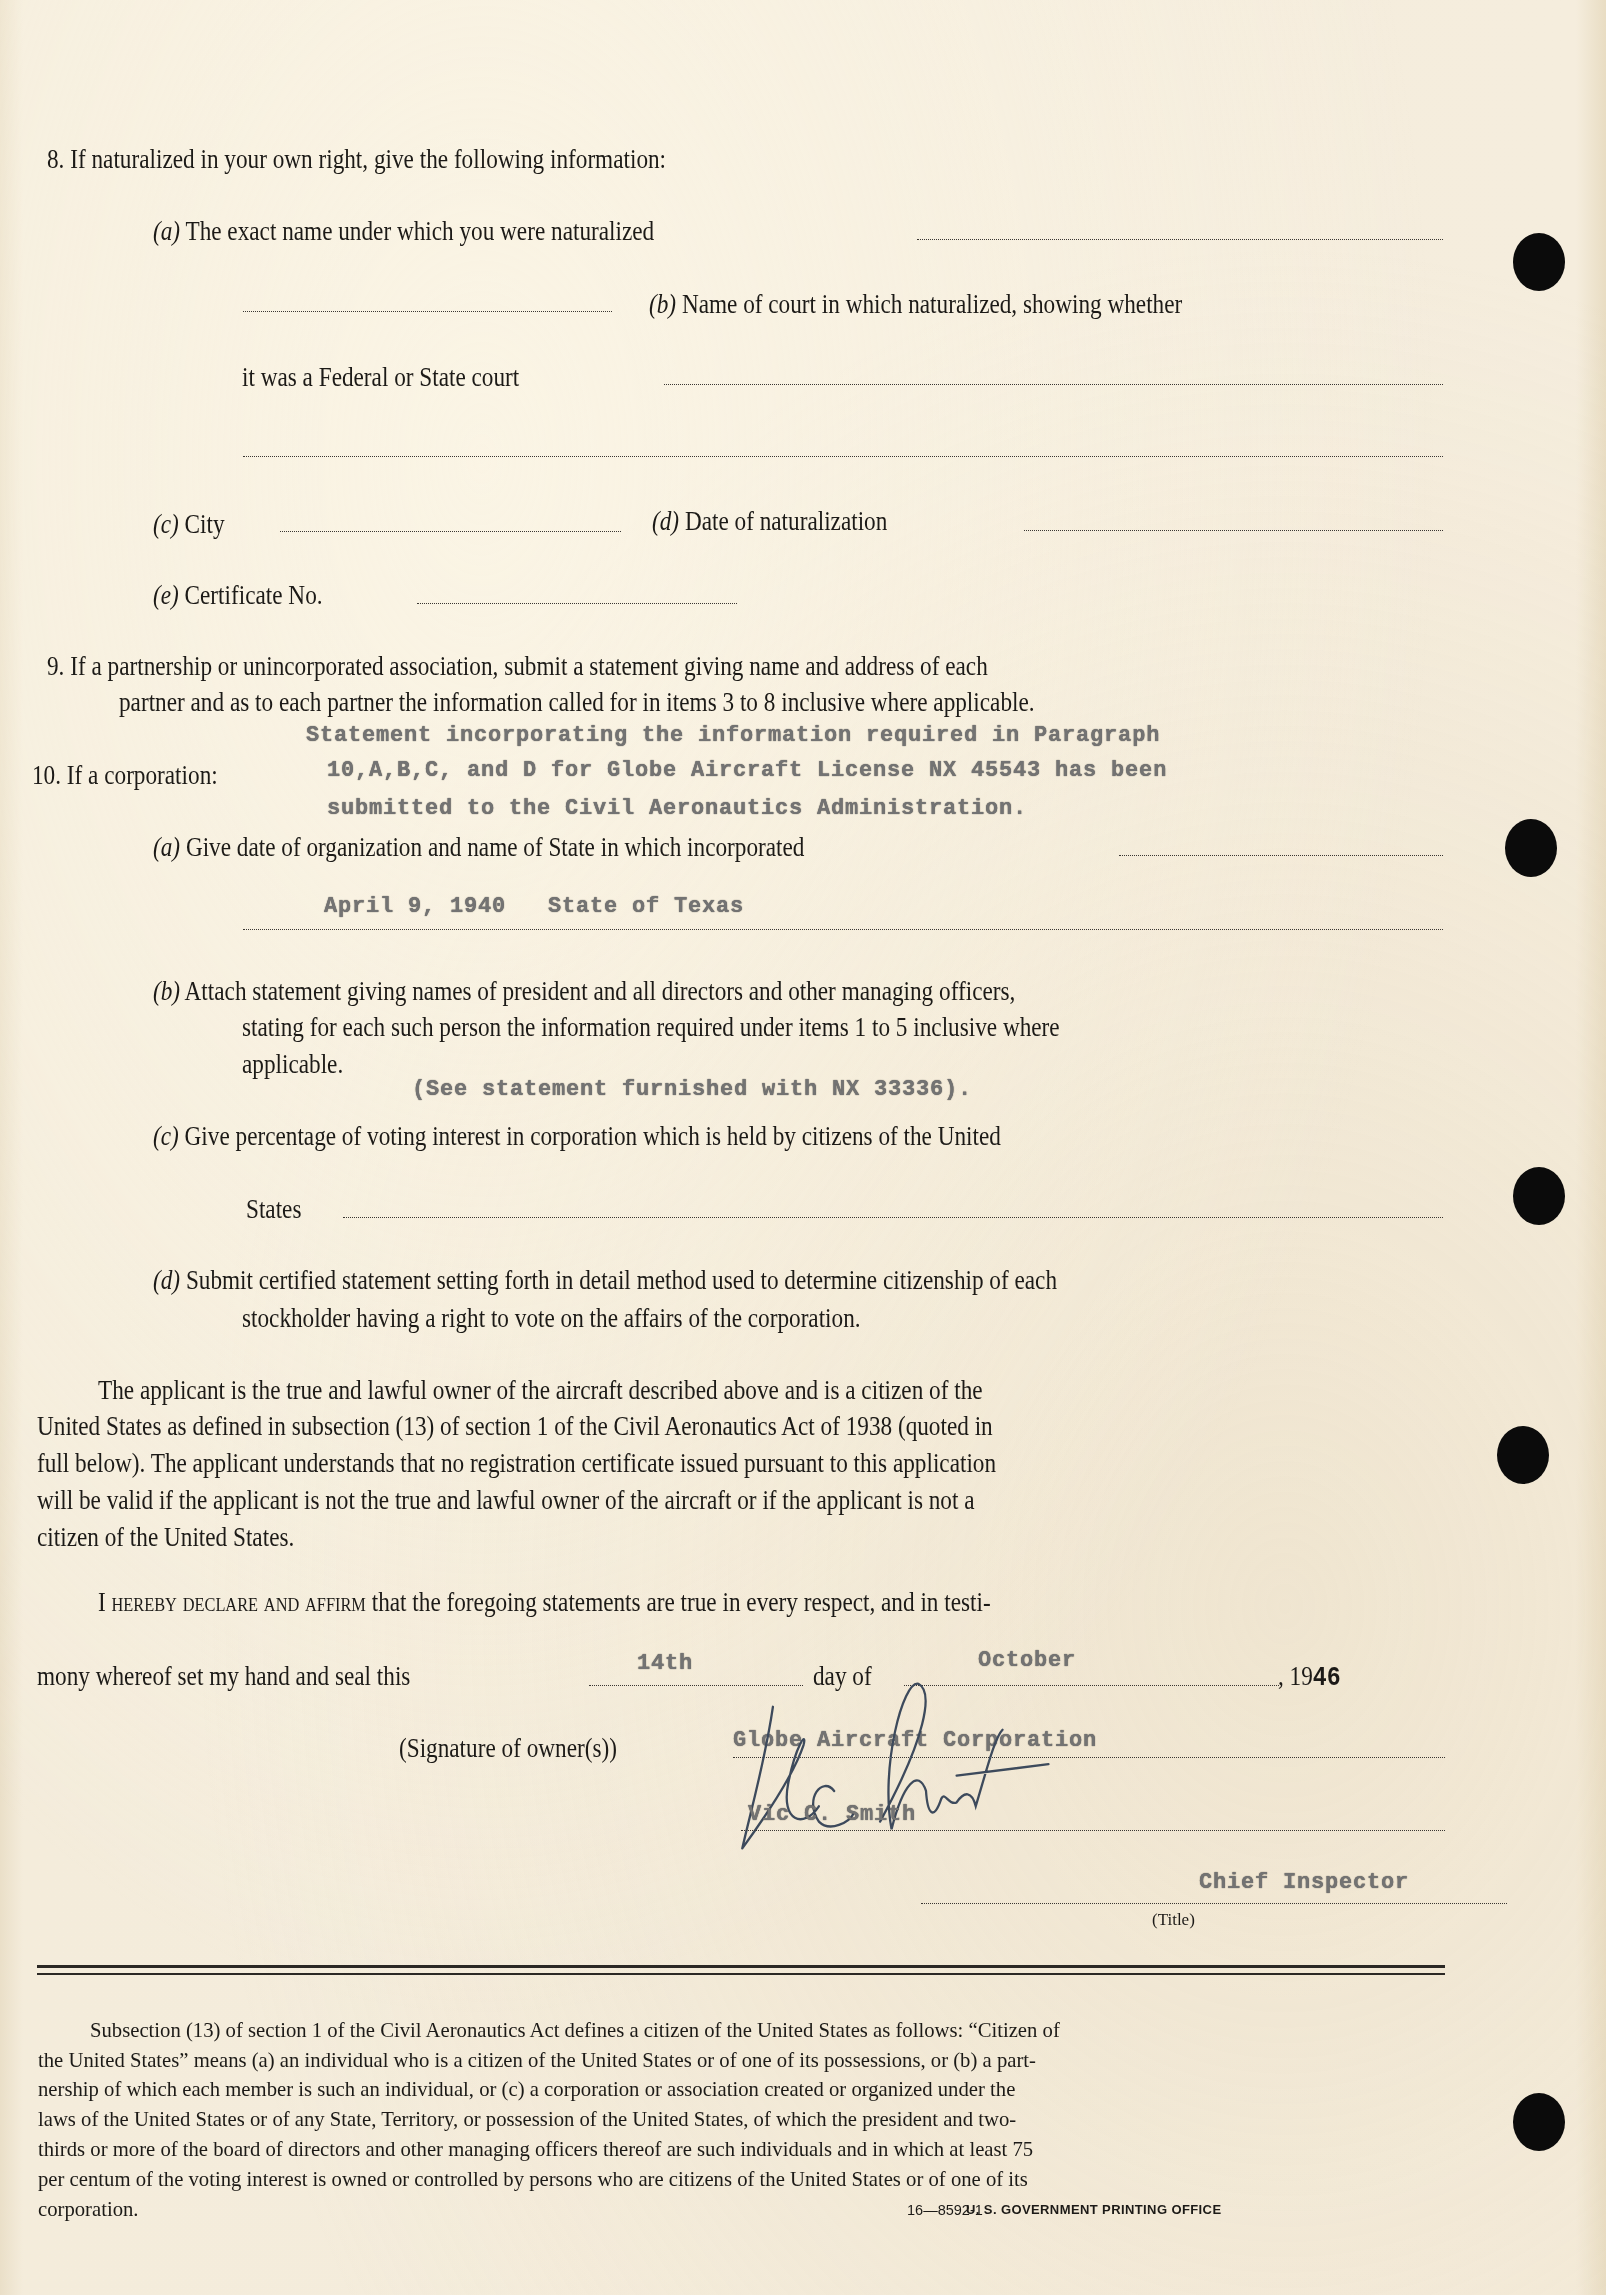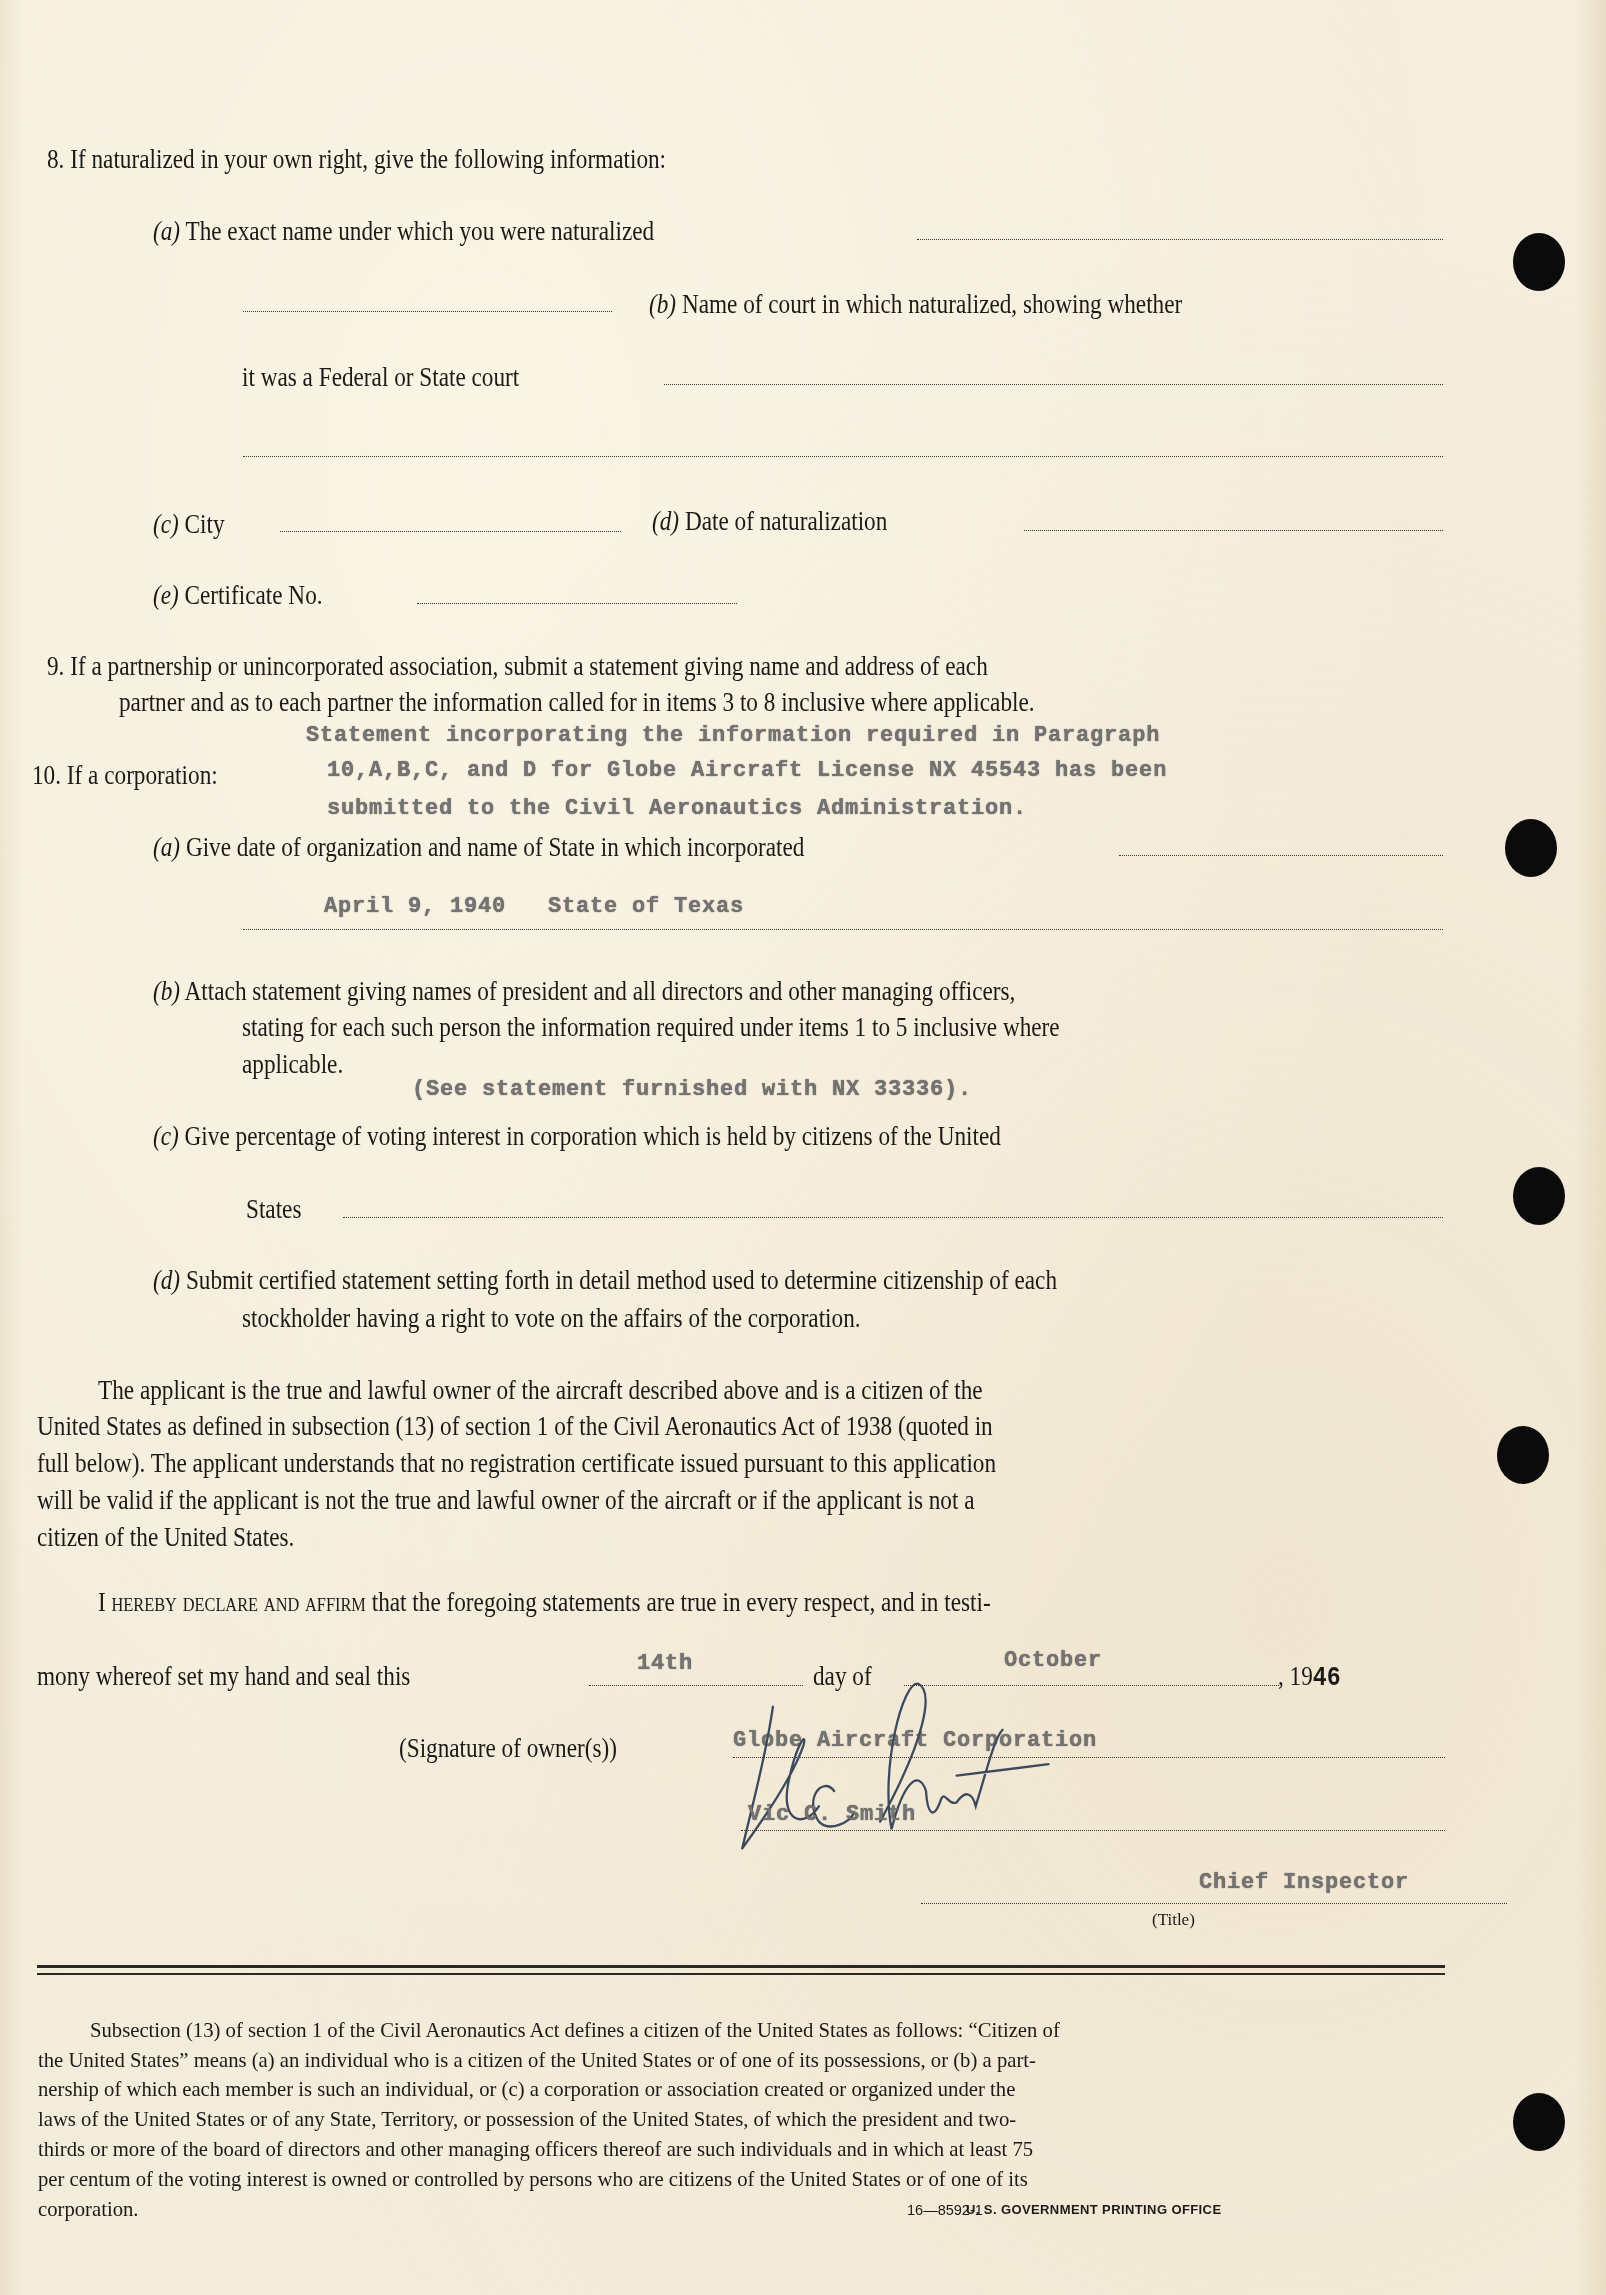--- a/index.html
+++ b/index.html
@@ -128,21 +128,21 @@
 
 <div class="abs t cond" style="left:98px;top:1585px;">
   <span style="font-variant:small-caps;">I hereby declare and affirm</span>
   <span>that the foregoing statements are true in every respect, and in testi-</span>
 </div>
 <div class="abs t cond" style="left:37px;top:1659px;">mony whereof set my hand and seal this</div>
 <div class="dots" style="left:589px;top:1685px;width:214px;"></div>
 <div class="abs tw" style="left:637px;top:1645px;">14th</div>
 <div class="abs t cond" style="left:813px;top:1659px;">day of</div>
 <div class="dots" style="left:904px;top:1685px;width:375px;"></div>
-<div class="abs tw" style="left:978px;top:1642px;margin-left:26px;">October</div>
+<div class="abs tw" style="left:978px;top:1642px;">October</div>
 <div class="abs t cond" style="left:1278px;top:1659px;">
   <span>, 19</span><span style="font-family:'Liberation Mono',monospace;font-weight:bold;">46</span>
 </div>
 
 <div class="abs t cond" style="left:399px;top:1731px;">(Signature of owner(s))</div>
 <div class="abs tw" style="left:733px;top:1722px;">Globe Aircraft Corporation</div>
 <div class="dots" style="left:733px;top:1757px;width:712px;"></div>
 
 <svg class="sig" style="left:727px;top:1676px;" width="398" height="184" viewBox="0 0 520 240">
   <path d="M60,40 C50,110 30,180 20,225 M20,225 C60,170 90,120 100,90 C105,70 90,90 80,140 C70,190 100,200 120,170 M140,150 C125,130 100,160 120,190 C135,205 160,190 165,180 M200,190 C260,80 270,20 250,10 C230,5 200,120 215,200 C230,140 250,120 260,150 C262,180 270,190 280,160 C285,150 290,170 300,165 C310,150 320,150 325,170 C340,120 350,80 360,70 M300,130 L420,115" fill="none" stroke="#3d4a5c" stroke-width="3" stroke-linecap="round"></path>

